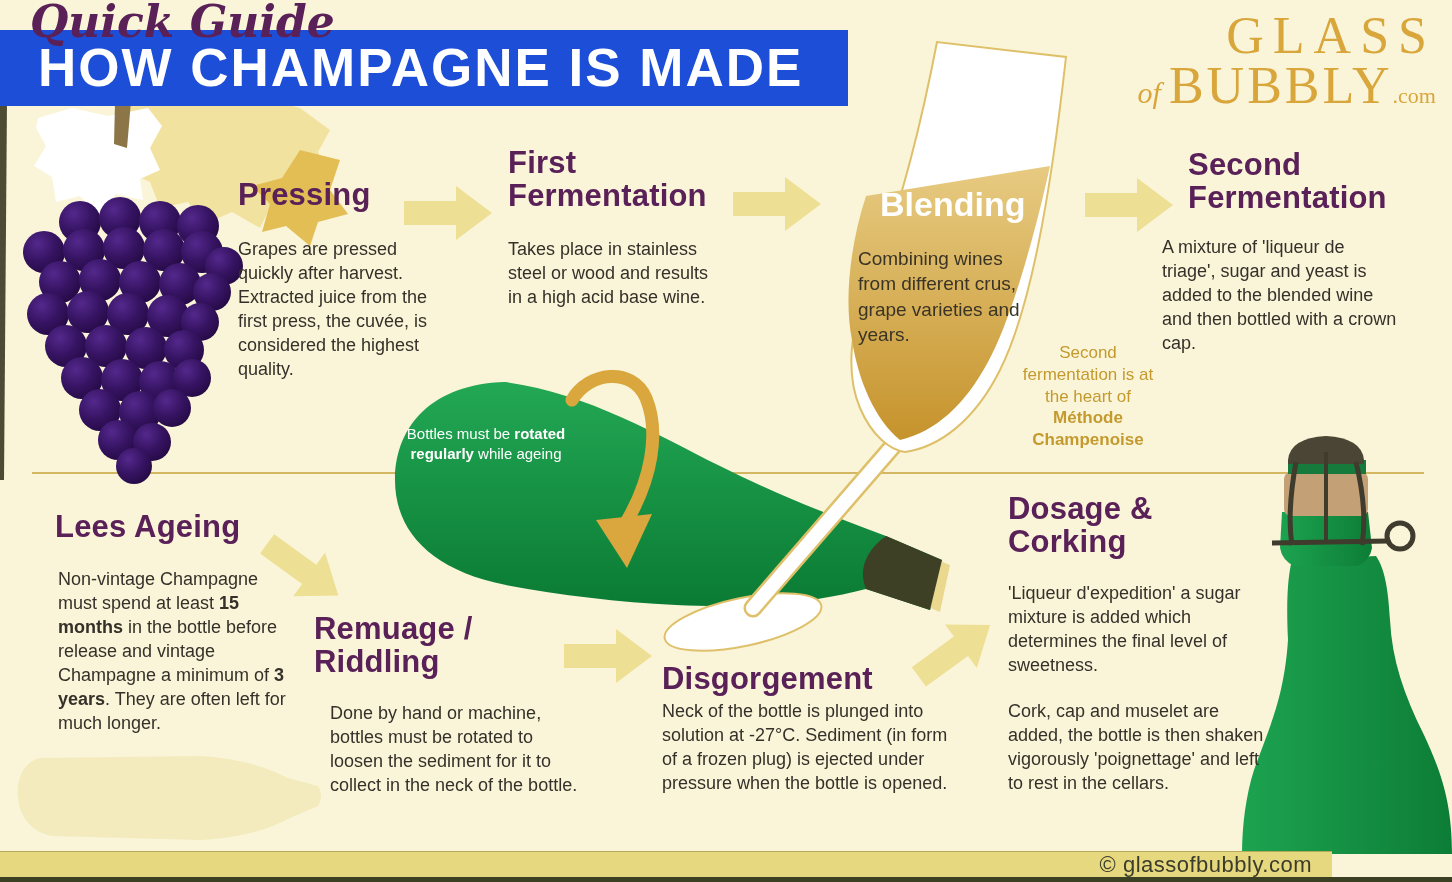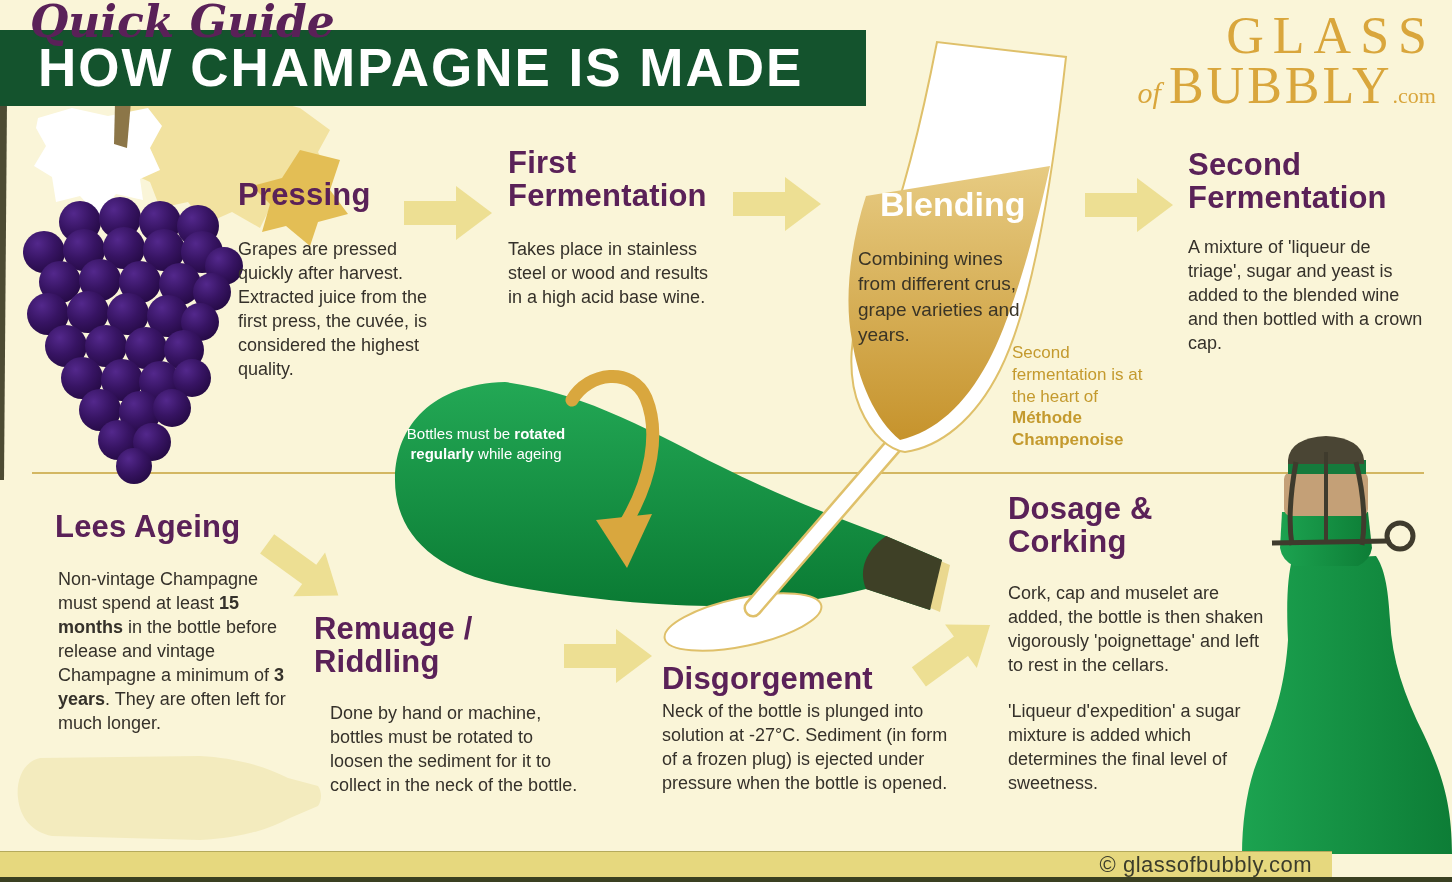--- a/index.html
+++ b/index.html
@@ -5,21 +5,21 @@
   html,body{margin:0;padding:0;background:#e8e4d0;}
   #canvas{
     position:relative;width:1452px;height:882px;overflow:hidden;
     background:#faf5d8;
     font-family:"Liberation Sans",sans-serif;
   }
   .art{position:absolute;left:0;top:0;z-index:1;}
   
   #banner{
     position:absolute;left:0;top:30px;width:848px;height:76px;
-    background:#14532d;z-index:2;padding-left:18px;
+    background:#1d4ed8;z-index:2;
   }
   #banner-title{
     position:absolute;left:38px;top:0;line-height:76px;
     font-size:53px;font-weight:bold;color:#ffffff;letter-spacing:2px;white-space:nowrap;
   }
   #eyebrow{
     position:absolute;left:30px;top:-4px;z-index:3;
     font-family:"DejaVu Serif",serif;font-style:italic;font-weight:bold;
     font-size:44px;color:#5a2158;white-space:nowrap;
   }
@@ -28,21 +28,21 @@
     font-family:"Liberation Serif",serif;}
   #logo .l1{font-size:52px;letter-spacing:9px;line-height:1.0;}
   #logo .l2{font-size:52px;letter-spacing:3px;line-height:1.0;margin-top:-2px;}
   #logo .of{font-style:italic;font-size:30px;letter-spacing:0;margin-right:8px;margin-left:20px;}
   #logo .tld{font-size:22px;letter-spacing:0;}
   
   .tb{position:absolute;z-index:2;}
   .step-title{font-weight:bold;color:#5a2158;font-size:31px;line-height:1.08;letter-spacing:.2px;}
   .step-body{font-size:18px;line-height:1.33;color:#35312a;}
   .step-body p{margin:0 0 22px 0;}
-  .gold-note{font-size:17px;line-height:1.28;color:#c49a2e;text-align:left;}
+  .gold-note{font-size:17px;line-height:1.28;color:#c49a2e;text-align:center;}
   .gold-note b{display:block;}
   .bottle-note{font-size:15px;line-height:1.32;color:#ffffff;text-align:center;}
   .blending-title{font-weight:bold;color:#ffffff;font-size:34px;}
   
   #footer-bar{position:absolute;left:0;top:851px;width:1332px;height:26px;background:#e6d87e;
     border-top:1px solid rgba(90,85,30,.35);z-index:4;}
   #footer-edge{position:absolute;left:0;top:877px;width:1452px;height:5px;background:#3a4021;z-index:4;}
   #footer-text{position:absolute;right:20px;top:0;line-height:25px;font-size:22px;
     color:#3b3c2b;letter-spacing:.5px;}
 </style>
@@ -210,41 +210,41 @@
 
   <div class="tb blending-title" style="left:880px;top:185px;">Blending</div>
   <div class="tb step-body" style="left:858px;top:246px;width:168px;font-size:19px;color:#3a3426;">Combining wines from different crus, grape varieties and years.</div>
 
   <div class="tb gold-note" style="left:1012px;top:342px;width:152px;font-weight:bold;font-weight:normal;">
     <span>Second fermentation is at the heart of</span>
     <b>Méthode Champenoise</b>
   </div>
 
   <div class="tb step-title" style="left:1188px;top:148px;width:240px;">Second Fermentation</div>
-  <div class="tb step-body" style="left:1188px;top:236px;width:238px;">A mixture of 'liqueur de triage', sugar and yeast is added to the blended wine and then bottled with a crown cap.</div>
+  <div class="tb step-body" style="left:1162px;top:236px;width:238px;">A mixture of 'liqueur de triage', sugar and yeast is added to the blended wine and then bottled with a crown cap.</div>
 
   <div class="tb bottle-note" style="left:402px;top:424px;width:168px;">
     <span>Bottles must be </span><b>rotated regularly</b><span> while ageing</span>
   </div>
 
   <div class="tb step-title" style="left:55px;top:510px;">Lees Ageing</div>
   <div class="tb step-body" style="left:58px;top:568px;width:242px;">
     <span>Non-vintage Champagne must spend at least </span><b>15 months</b><span> in the bottle before release and vintage Champagne a minimum of </span><b>3 years</b><span>. They are often left for much longer.</span>
   </div>
 
   <div class="tb step-title" style="left:314px;top:612px;width:185px;">Remuage / Riddling</div>
   <div class="tb step-body" style="left:330px;top:702px;width:248px;">Done by hand or machine, bottles must be rotated to loosen the sediment for it to collect in the neck of the bottle.</div>
 
   <div class="tb step-title" style="left:662px;top:662px;">Disgorgement</div>
   <div class="tb step-body" style="left:662px;top:700px;width:296px;">Neck of the bottle is plunged into solution at -27°C. Sediment (in form of a frozen plug) is ejected under pressure when the bottle is opened.</div>
 
   <div class="tb step-title" style="left:1008px;top:492px;width:170px;">Dosage &amp; Corking</div>
   <div class="tb step-body" style="left:1008px;top:582px;width:262px;">
+    <p>'Liqueur d'expedition' a sugar mixture is added which determines the final level of sweetness.</p>
     <p>Cork, cap and muselet are added, the bottle is then shaken vigorously 'poignettage' and left to rest in the cellars.</p>
-    <p>'Liqueur d'expedition' a sugar mixture is added which determines the final level of sweetness.</p>
   </div>
 
   <div id="footer-bar">
     <div id="footer-text">© glassofbubbly.com</div>
   </div>
   <div id="footer-edge"></div>
 
 </div>
 
 </body></html>

